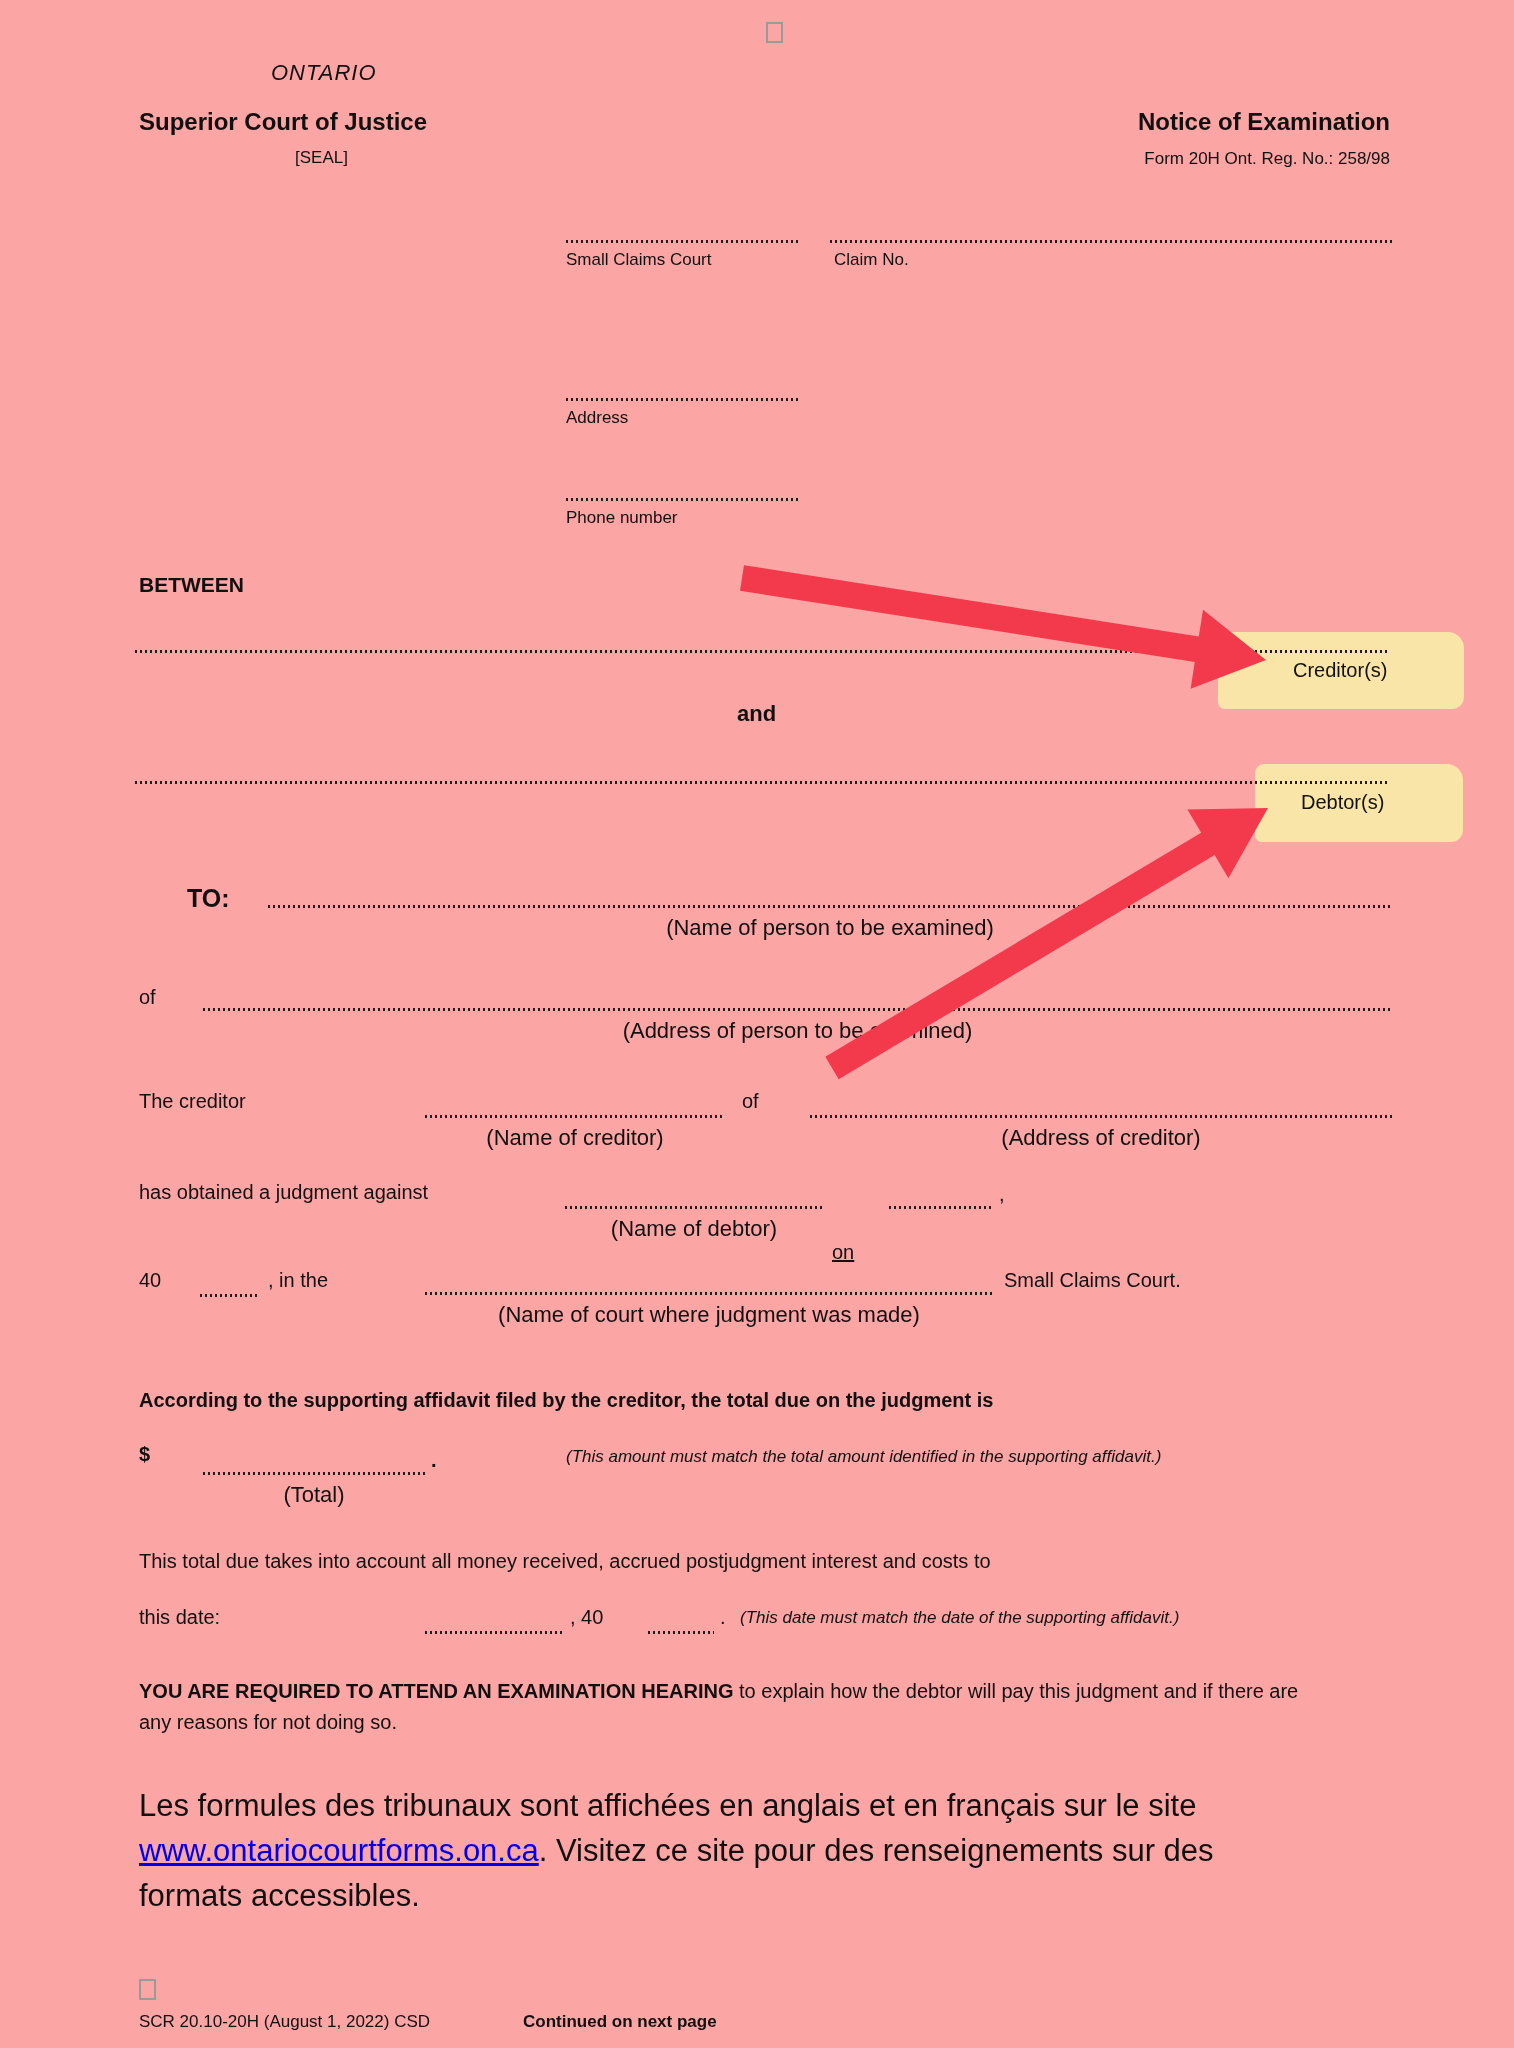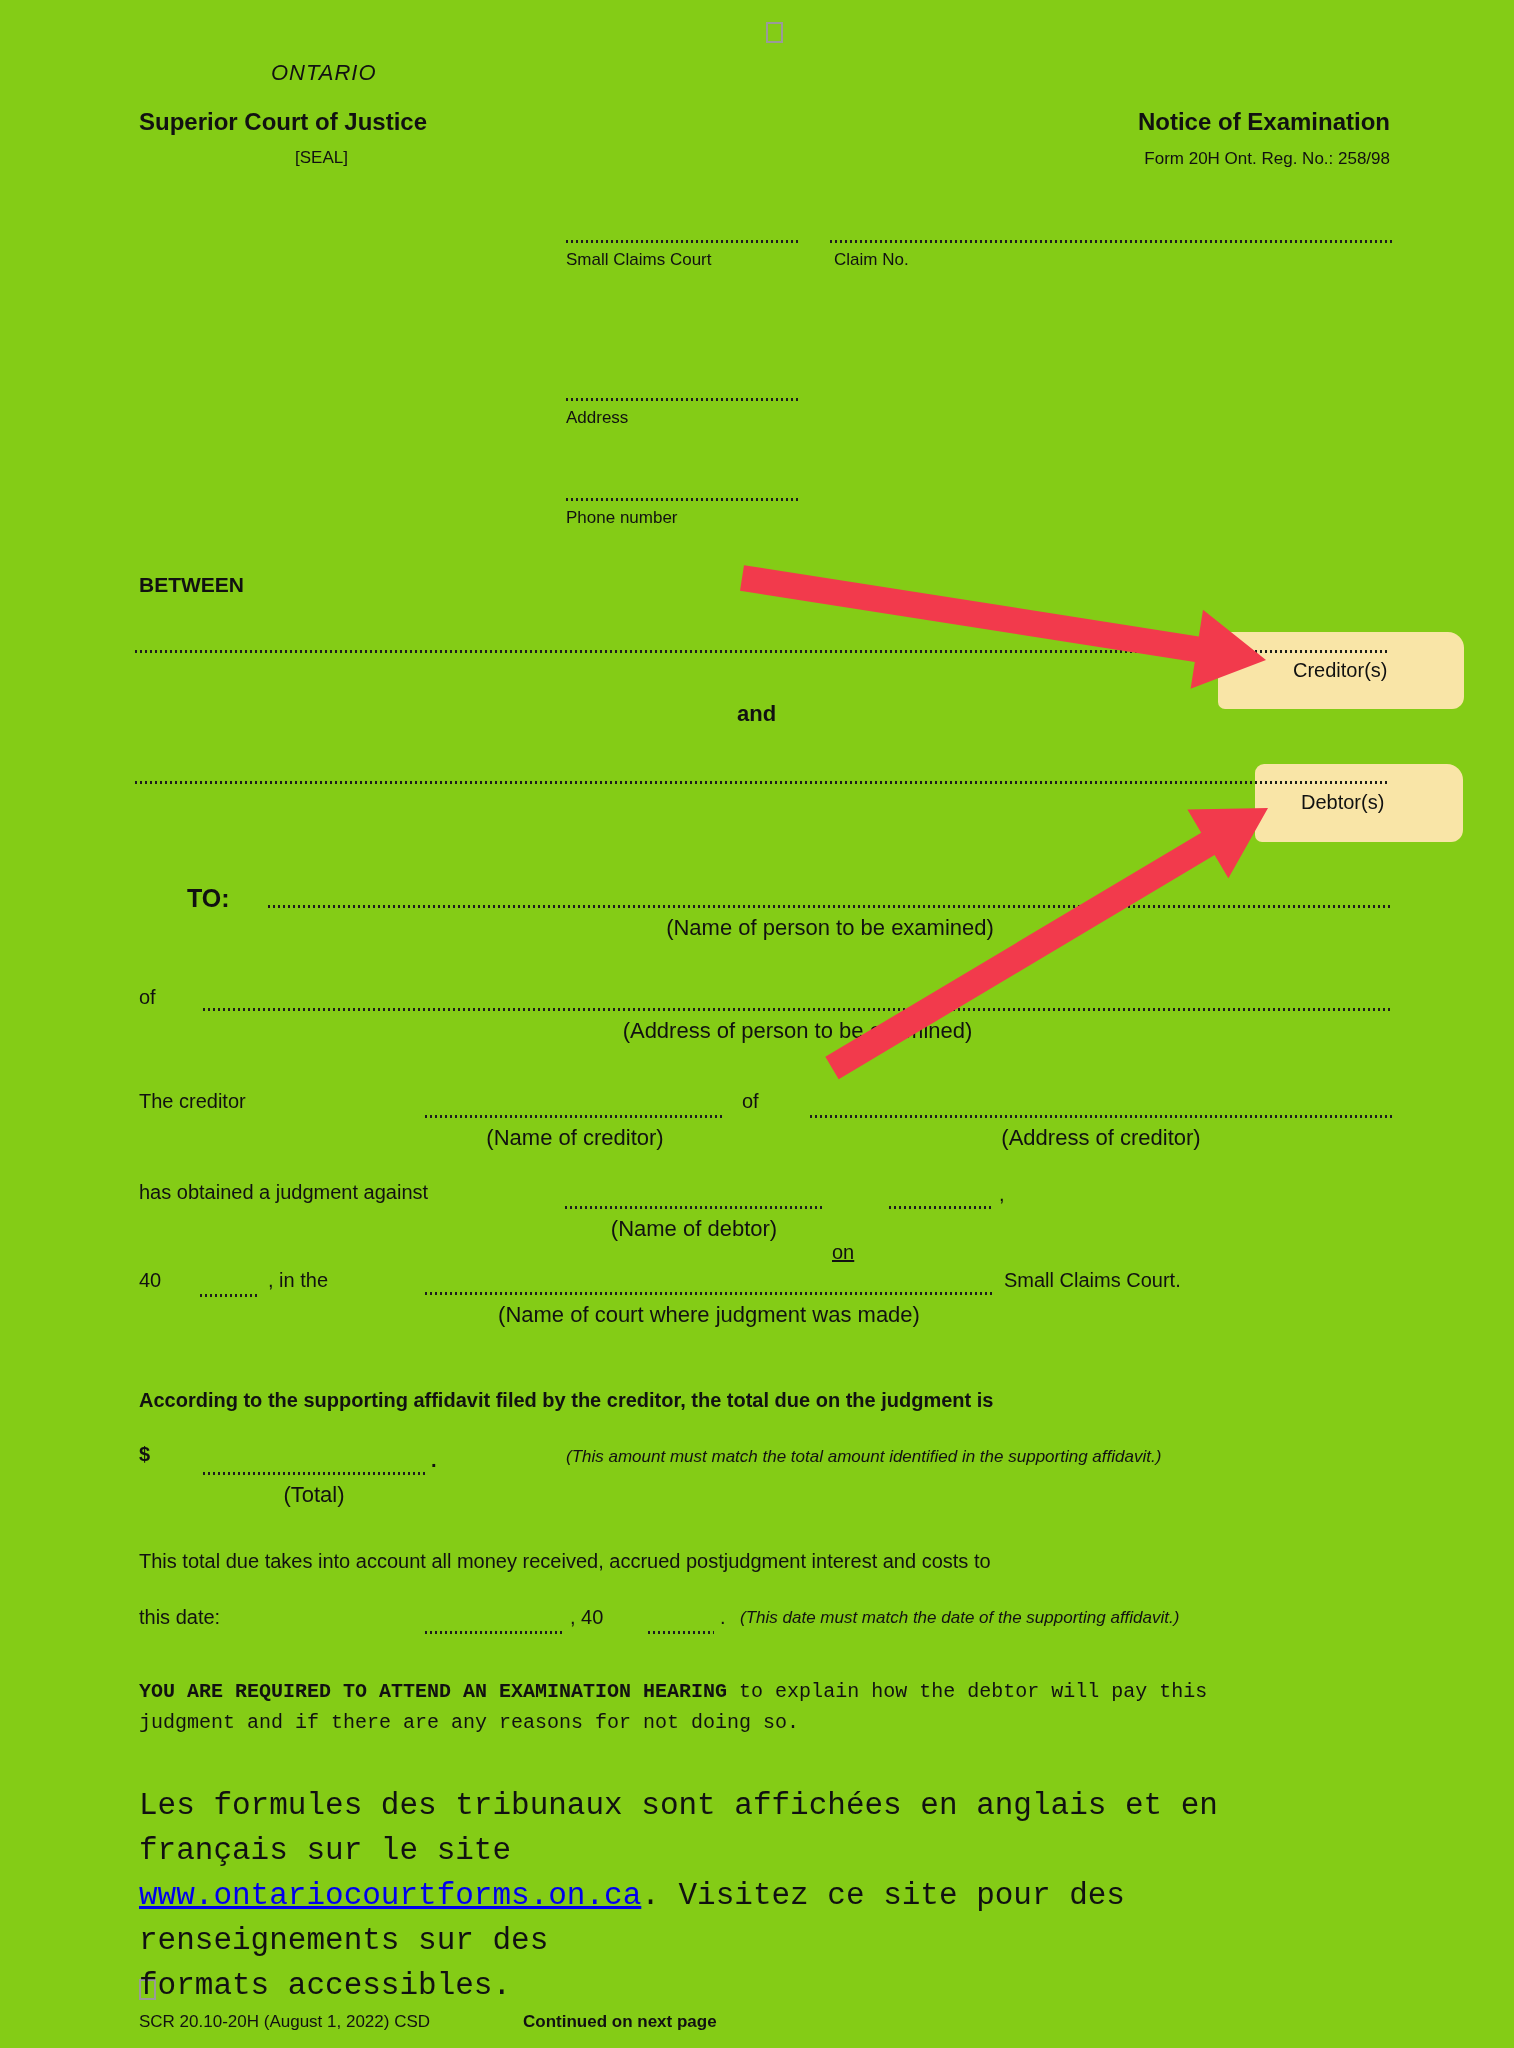--- a/index.html
+++ b/index.html
@@ -1,34 +1,34 @@
 <!DOCTYPE html>
 <html><head>
 <meta charset="utf-8">
 <style>
   html,body{margin:0;padding:0;background:#fff;}
-  .page{position:relative;width:1514px;height:2048px;background:#84cc16;overflow:hidden;
+  .page{position:relative;width:1514px;height:2048px;background:#fca5a5;overflow:hidden;
         font-family:"Liberation Sans","DejaVu Sans",sans-serif;color:#111;}
   .txt{position:absolute;white-space:nowrap;font-size:20px;line-height:1.2;}
   .b{font-weight:bold;}
   .i{font-style:italic;}
   .cap{font-size:17px;}
   .note{font-size:17px;font-style:italic;}
   .big{font-size:24px;font-weight:bold;}
   .hdr-right{position:absolute;text-align:right;white-space:nowrap;}
   .dotline{position:absolute;height:3px;z-index:2;
      background-image:repeating-linear-gradient(to right,#1d1d1d 0,#1d1d1d 2px,transparent 2px,transparent 5px);}
   .capline{position:absolute;text-align:center;font-size:22px;z-index:2;}
   .hl{position:absolute;z-index:1;}
   .hl .hl-main{position:absolute;inset:0;background:var(--hl);border-radius:9px 16px 12px 7px;}
   .arrow{position:absolute;z-index:3;}
   .tofu{position:absolute;width:13px;height:17px;border:2px solid #9a9a9a;z-index:2;}
   .layer2{z-index:2;}
   a.doclink{color:var(--link);text-decoration:underline;}
-  .para{position:absolute;font-size:20px;line-height:1.55;white-space:normal;z-index:2;font-family:Liberation Mono, monospace;}
+  .para{position:absolute;font-size:20px;line-height:1.55;white-space:normal;z-index:2;}
   .fr{font-size:31px;line-height:1.45;}
 </style>
 </head>
 <body>
 
 <div class="page">
 
   <span class="tofu" style="left:766px;top:22px;"></span>
   <span class="tofu" style="left:139px;top:1979px;"></span>
 

